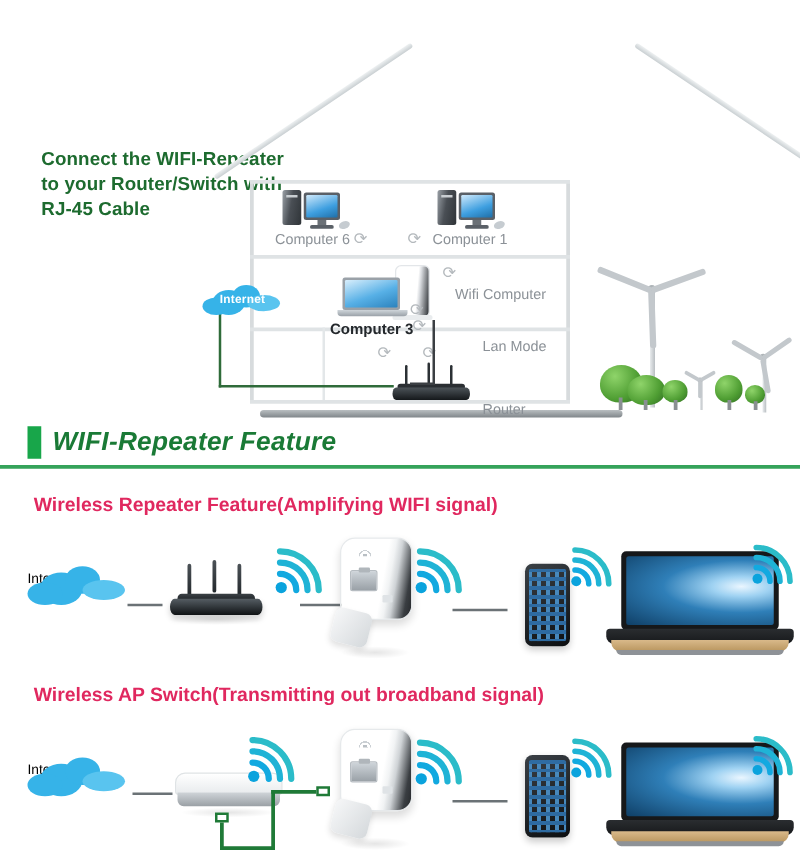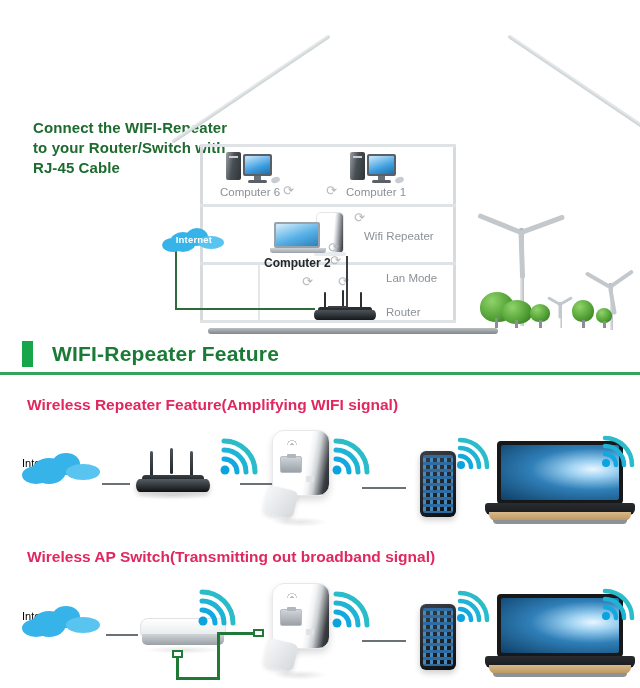--- a/index.html
+++ b/index.html
@@ -108,21 +108,21 @@
   
   #scenery{position:absolute;left:462px;top:196px;width:178px;height:130px;}
   .turbine .mast{position:absolute;width:4px;background:linear-gradient(90deg,#e9ecee,#b9bec2);}
   .turbine .hub{position:absolute;width:7px;height:7px;border-radius:50%;background:#aeb4b8;}
   .blade{position:absolute;background:#c3c8cc;border-radius:2px;transform-origin:left center;}
   .tree{position:absolute;border-radius:50% 50% 45% 45%;
     background:radial-gradient(circle at 35% 30%,#8fd46a,#4f9e33 60%,#2f6b22);}
   .trunk{position:absolute;width:3px;background:#8a8f93;}
 
   
-  #feature-heading{position:absolute;left:22px;top:341px;display:flex;align-items:center;gap:19px;}
+  #feature-heading{position:absolute;left:22px;top:341px;display:flex;align-items:center;gap:9px;font-style:italic;}
   #feature-bar{width:11px;height:26px;background:#18a64a;}
   #feature-title{color:#1a7a36;font-size:21px;font-weight:bold;letter-spacing:.2px;}
   #feature-rule{position:absolute;left:0;top:372px;width:640px;height:3px;background:#35a35a;}
 
   .sub-head{position:absolute;color:#e0285f;font-size:15.5px;font-weight:bold;white-space:nowrap;}
   .sub-head .u{}
   #sub-1{left:27px;top:396px;}
   #sub-2{left:27px;top:548px;}
 
   
@@ -254,43 +254,43 @@
         <div class="mouse"></div>
     </div>
     <div class="dev-label" style="left:168px;top:142px;">Computer 1</div>
     <div class="arc-gray" style="left:148px;top:139px;">⟳</div>
 
     <div id="house-repeater">
       <div class="body"></div>
         <div class="foot"></div>
     </div>
     <div class="arc-gray" style="left:176px;top:166px;">⟳</div>
-    <div class="dev-label" style="left:186px;top:186px;">Wifi Repeater</div>
+    <div class="dev-label" style="left:186px;top:186px;">Wifi Computer</div>
 
     <div class="laptop-ico" style="left:92px;top:178px;">
       <div class="lid">
           <div class="lscr"></div>
         </div>
         <div class="kb"></div>
     </div>
-    <div class="dev-label dark" style="left:86px;top:212px;">Computer 2</div>
+    <div class="dev-label dark" style="left:86px;top:212px;">Computer 3</div>
     <div class="arc-gray" style="left:150px;top:196px;">⟳</div>
     <div class="arc-gray" style="left:152px;top:209px;">⟳</div>
 
     <div id="house-router">
       <div class="ant" style="left:18px;top:0;"></div>
       <div class="ant" style="left:36px;top:-2px;"></div>
       <div class="ant" style="left:54px;top:0;"></div>
       <div class="rtop"></div>
         <div class="rbody"></div>
     </div>
     <div class="arc-gray" style="left:124px;top:230px;">⟳</div>
     <div class="arc-gray" style="left:160px;top:230px;">⟳</div>
     <div class="dev-label" style="left:208px;top:228px;">Lan Mode</div>
-    <div class="dev-label" style="left:208px;top:262px;">Router</div>
+    <div class="dev-label" style="left:208px;top:278px;">Router</div>
 
     <div class="cable-gray" style="left:168px;top:212px;width:2px;height:52px;"></div>
     <div class="cable-gray" style="left:150px;top:262px;width:20px;height:2px;"></div>
 
     <div class="cable" style="left:-3px;top:200px;width:2px;height:66px;"></div>
     <div class="cable" style="left:-3px;top:264px;width:140px;height:2px;"></div>
   </div>
 
   <div class="cloud" style="left:162px;top:226px;width:64px;height:26px;">
     <div class="abs" style="left:8px;top:6px;width:26px;height:20px;border-radius:50%;background:#36b3e8;"></div>

